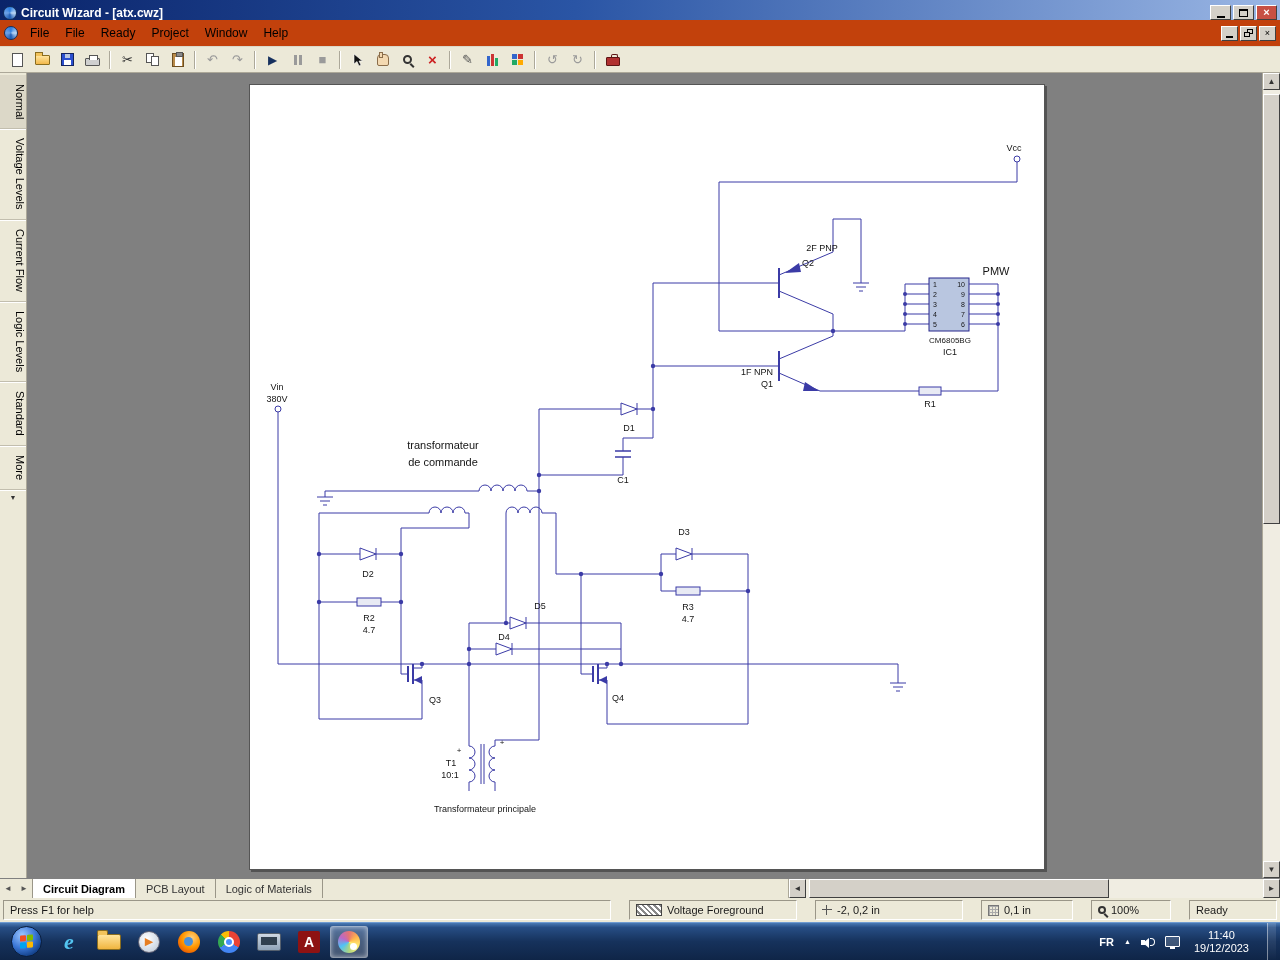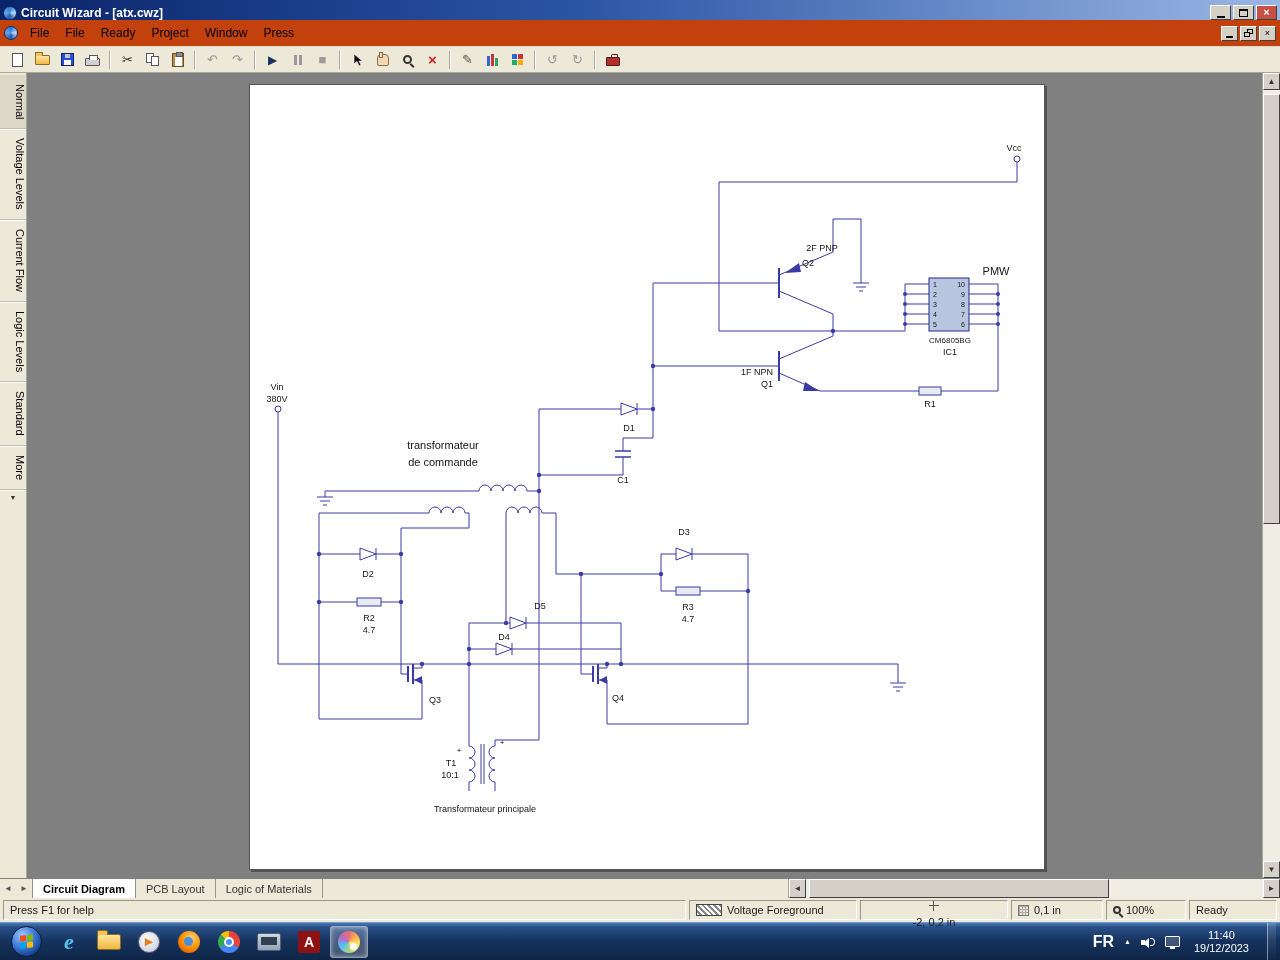--- a/index.html
+++ b/index.html
@@ -106,25 +106,25 @@
   .sheet-tab { padding:0 10px; font-size:11px; display:flex; align-items:center;
     border-right:1px solid #9a9688; color:#333; }
   .sheet-tab.active { background:#fff; font-weight:bold; color:#000; border-left:1px solid #9a9688; }
   .hscroll { width:492px; margin-left:auto; display:flex; border-left:1px solid #aca899; }
   .hscroll .scroll-btn { width:17px; height:auto; }
   .htrack { flex:1; position:relative; background:#f0ede2; }
   .hthumb { position:absolute; top:0; bottom:0; left:3px; width:300px; background:#d4d0c8;
     border:1px solid; border-color:#fff #404040 #404040 #fff; }
 
   
-  .statusbar { height:24px; background:#ece9d8; display:flex; align-items:stretch; padding:2px 3px; gap:3px; font-size:11px; }
+  .statusbar { height:24px; background:#ece9d8; display:flex; align-items:stretch; padding:2px 3px; gap:18px; font-size:11px; }
   .spanel { border:1px solid; border-color:#9a9688 #fff #fff #9a9688; display:flex;
     align-items:center; padding:0 6px; color:#1a1a1a; gap:5px; }
   .sp-help { flex:1; }
-  .sp-layer { width:168px; } .sp-pos { width:148px;flex-direction:column; } .sp-grid { width:92px; }
+  .sp-layer { width:168px; } .sp-pos { width:148px; } .sp-grid { width:92px; }
   .sp-zoom { width:80px; } .sp-ready { width:88px; }
   .hatch { width:26px; height:12px; border:1px solid #444;
     background:repeating-linear-gradient(45deg,#fff,#fff 2px,#888 2px,#888 4px); flex:none; }
   .crossic { position:relative; width:10px; height:10px; flex:none; }
   .crossic:before { content:""; position:absolute; left:0; right:0; top:4px; height:1px; background:#555; }
   .crossic:after { content:""; position:absolute; top:0; bottom:0; left:4px; width:1px; background:#555; }
   .gridic { width:11px; height:11px; border:1px solid #777; flex:none;
     background:linear-gradient(#aaa 1px,transparent 1px),linear-gradient(90deg,#aaa 1px,transparent 1px);
     background-size:3px 3px; }
   .magic { width:8px; height:8px; border:2px solid #333; border-radius:50%; position:relative; flex:none; }
@@ -164,21 +164,21 @@
   .tic-sys { width:24px; height:18px; background:linear-gradient(#cfd8e3,#8fa3b8);
     border:1px solid #55606e; border-radius:2px; position:relative; }
   .tic-sys:after { content:""; position:absolute; left:3px; top:3px; right:3px; bottom:5px; background:#31404f; }
   .tic-adobe { width:22px; height:22px; background:#8e1212; color:#fff; font-weight:bold;
     font-size:14px; display:flex; align-items:center; justify-content:center; border-radius:2px; }
   .tic-palette { width:22px; height:22px; border-radius:50%; position:relative;
     background:conic-gradient(#e57373,#ffb74d,#fff176,#aed581,#4fc3f7,#ba68c8,#e57373); }
   .tic-palette:after { content:""; position:absolute; right:3px; bottom:3px; width:7px; height:7px;
     background:#fff; border-radius:50%; }
   .tray { margin-left:auto; display:flex; align-items:center; gap:10px; color:#fff; }
-  .tray-lang { font-size:16px; font-weight:bold; }
+  .tray-lang { font-size:11px; font-weight:bold; }
   .tray-caret { font-size:7px; color:#fff; }
   .speaker { position:relative; width:14px; height:12px; }
   .speaker b { position:absolute; left:0; top:4px; width:4px; height:5px; background:#fff; }
   .speaker i { position:absolute; left:2px; top:2px; width:0; height:0;
     border-top:5px solid transparent; border-bottom:5px solid transparent; border-right:6px solid #fff; }
   .speaker u { position:absolute; right:0; top:2px; width:5px; height:8px;
     border:1px solid #fff; border-left:none; border-radius:0 8px 8px 0; }
   .monitor { width:15px; height:11px; border:1px solid #fff; border-radius:1px;
     background:rgba(255,255,255,.18); position:relative; }
   .monitor:after { content:""; position:absolute; left:4px; bottom:-3px; width:5px; height:2px; background:#fff; }
@@ -203,21 +203,21 @@
     <div class="win-btn close">×</div>
   </div>
 
   <div class="menubar">
     <div class="app-icon"></div>
     <div class="menu-item">File</div>
     <div class="menu-item">File</div>
     <div class="menu-item">Ready</div>
     <div class="menu-item">Project</div>
     <div class="menu-item">Window</div>
-    <div class="menu-item">Press</div>
+    <div class="menu-item">Help</div>
     <div class="spacer"></div>
     <div class="mdi-btn">
         <div class="bar"></div>
       </div>
     <div class="mdi-btn">
         <div class="rest">
           <i class="t"></i>
           <i class="b"></i>
         </div>
       </div>

